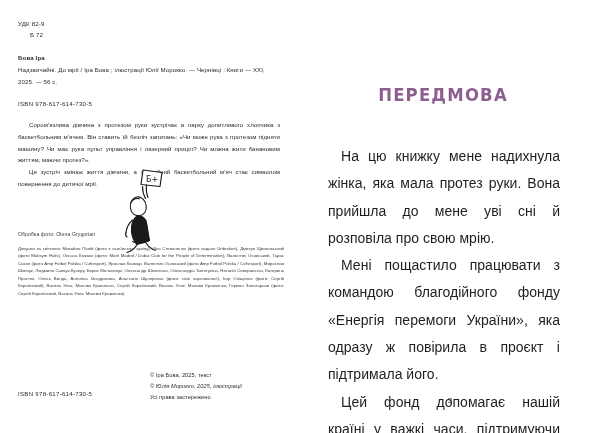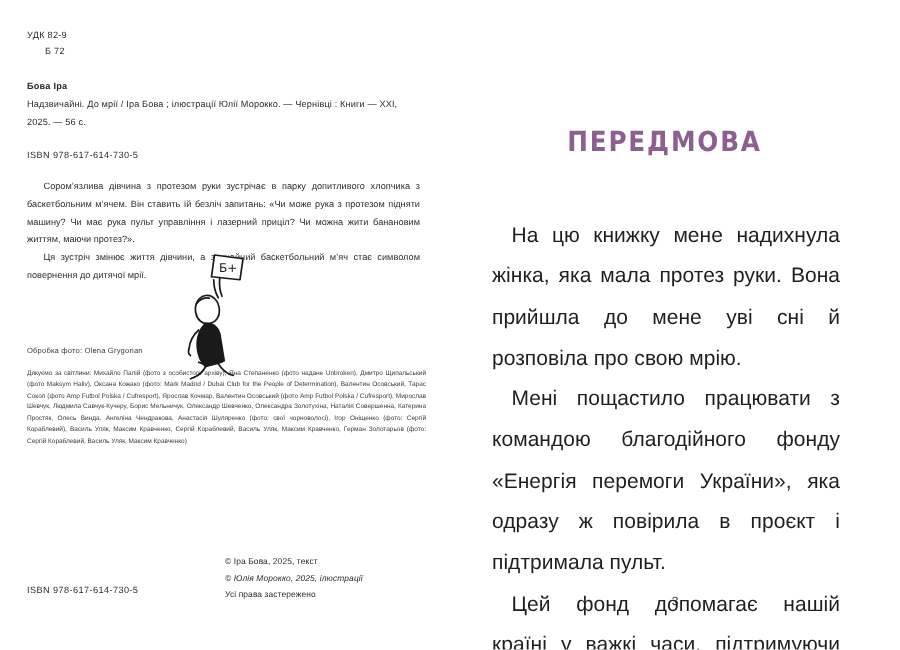--- a/index.html
+++ b/index.html
@@ -237,21 +237,21 @@
     </div>
 
   </div>
 
   <div class="page-right">
 
     <div class="foreword-title">ПЕРЕДМОВА</div>
 
     <div class="foreword-body">
       <p>На цю книжку мене надихнула жінка, яка мала протез руки. Вона прийшла до мене уві сні й розповіла про свою мрію.</p>
-      <p>Мені пощастило працювати з командою благодійного фонду «Енергія перемоги України», яка одразу ж повірила в проєкт і підтримала пульт.</p>
+      <p>Мені пощастило працювати з командою благодійного фонду «Енергія перемоги України», яка одразу ж повірила в проєкт і підтримала його.</p>
       <p>Цей фонд допомагає нашій країні у важкі часи, підтримуючи наших захисників і їхні сім’ї. Він піклується про дітей і ветеранів, роблячи все, щоб через спорт і різні соціальні ініціативи Надзвичайні могли адаптуватися до повсякденного життя. За підтримки компаній з групи «Нафтогаз» фонд реалізує багато важливих проєктів, і я вірю,</p>
     </div>
 
     <div class="page-number">3</div>
 
   </div>
 
 </div>
 
 </body></html>

